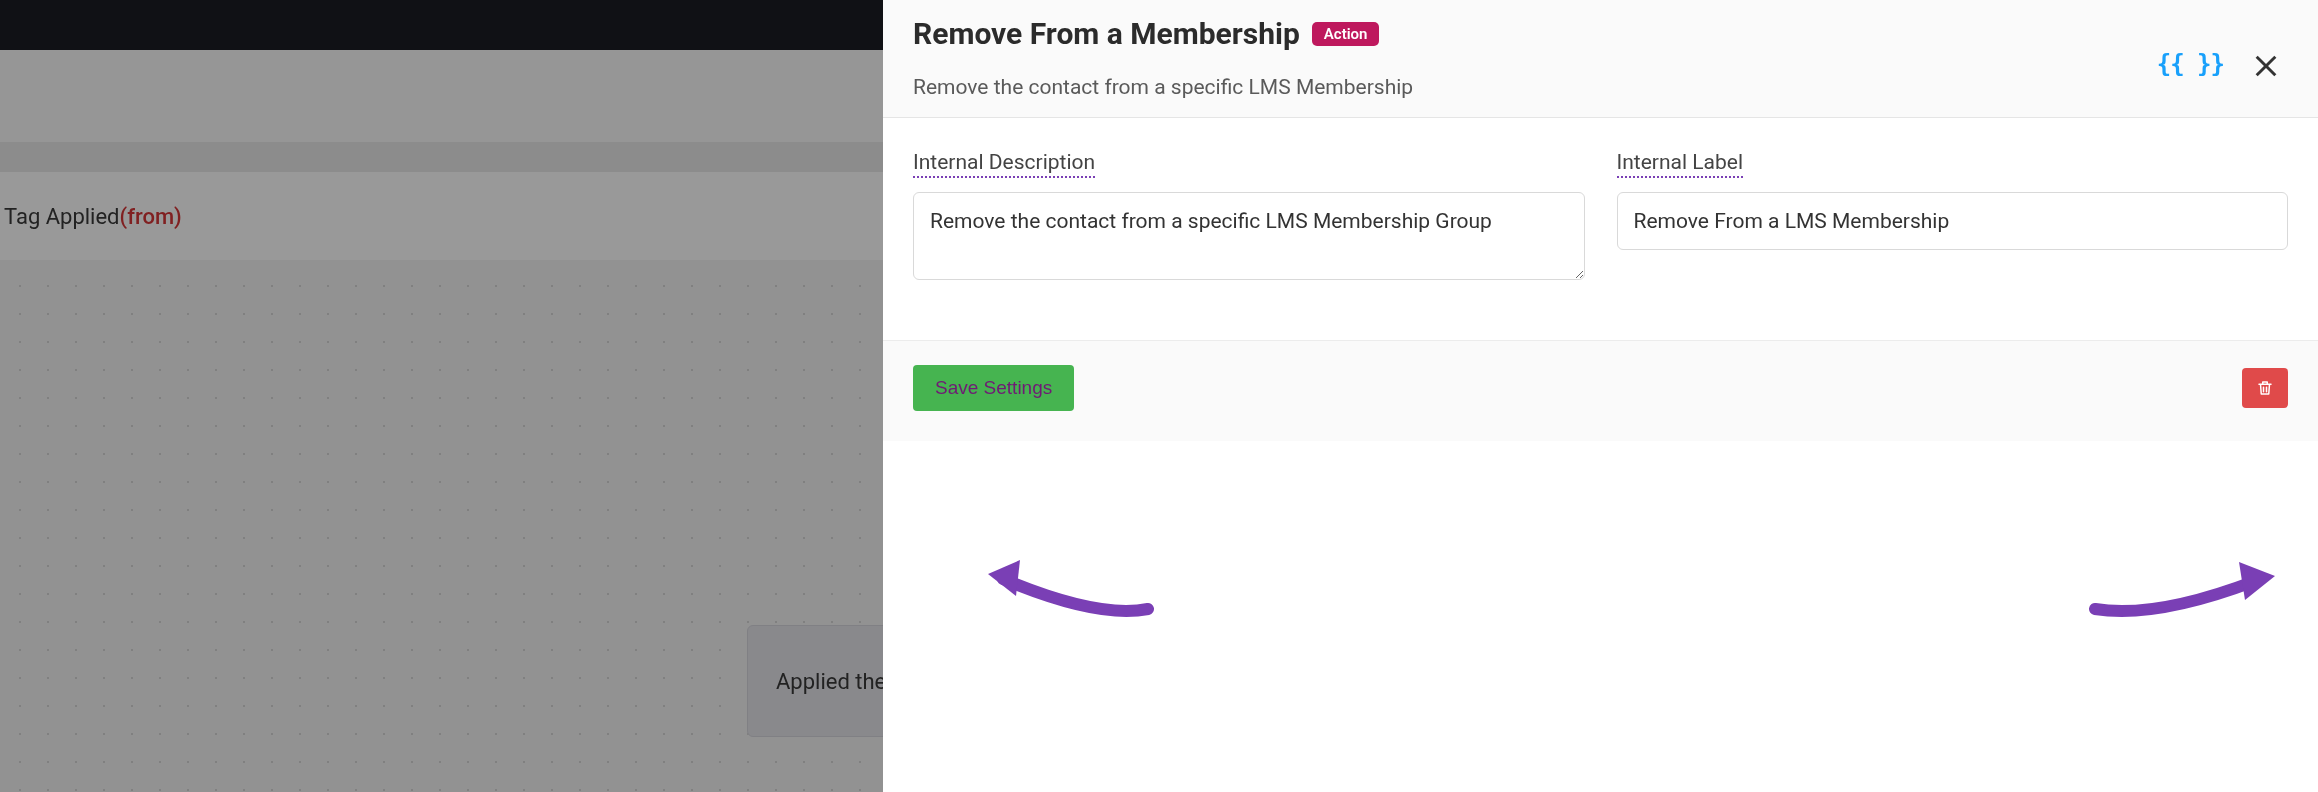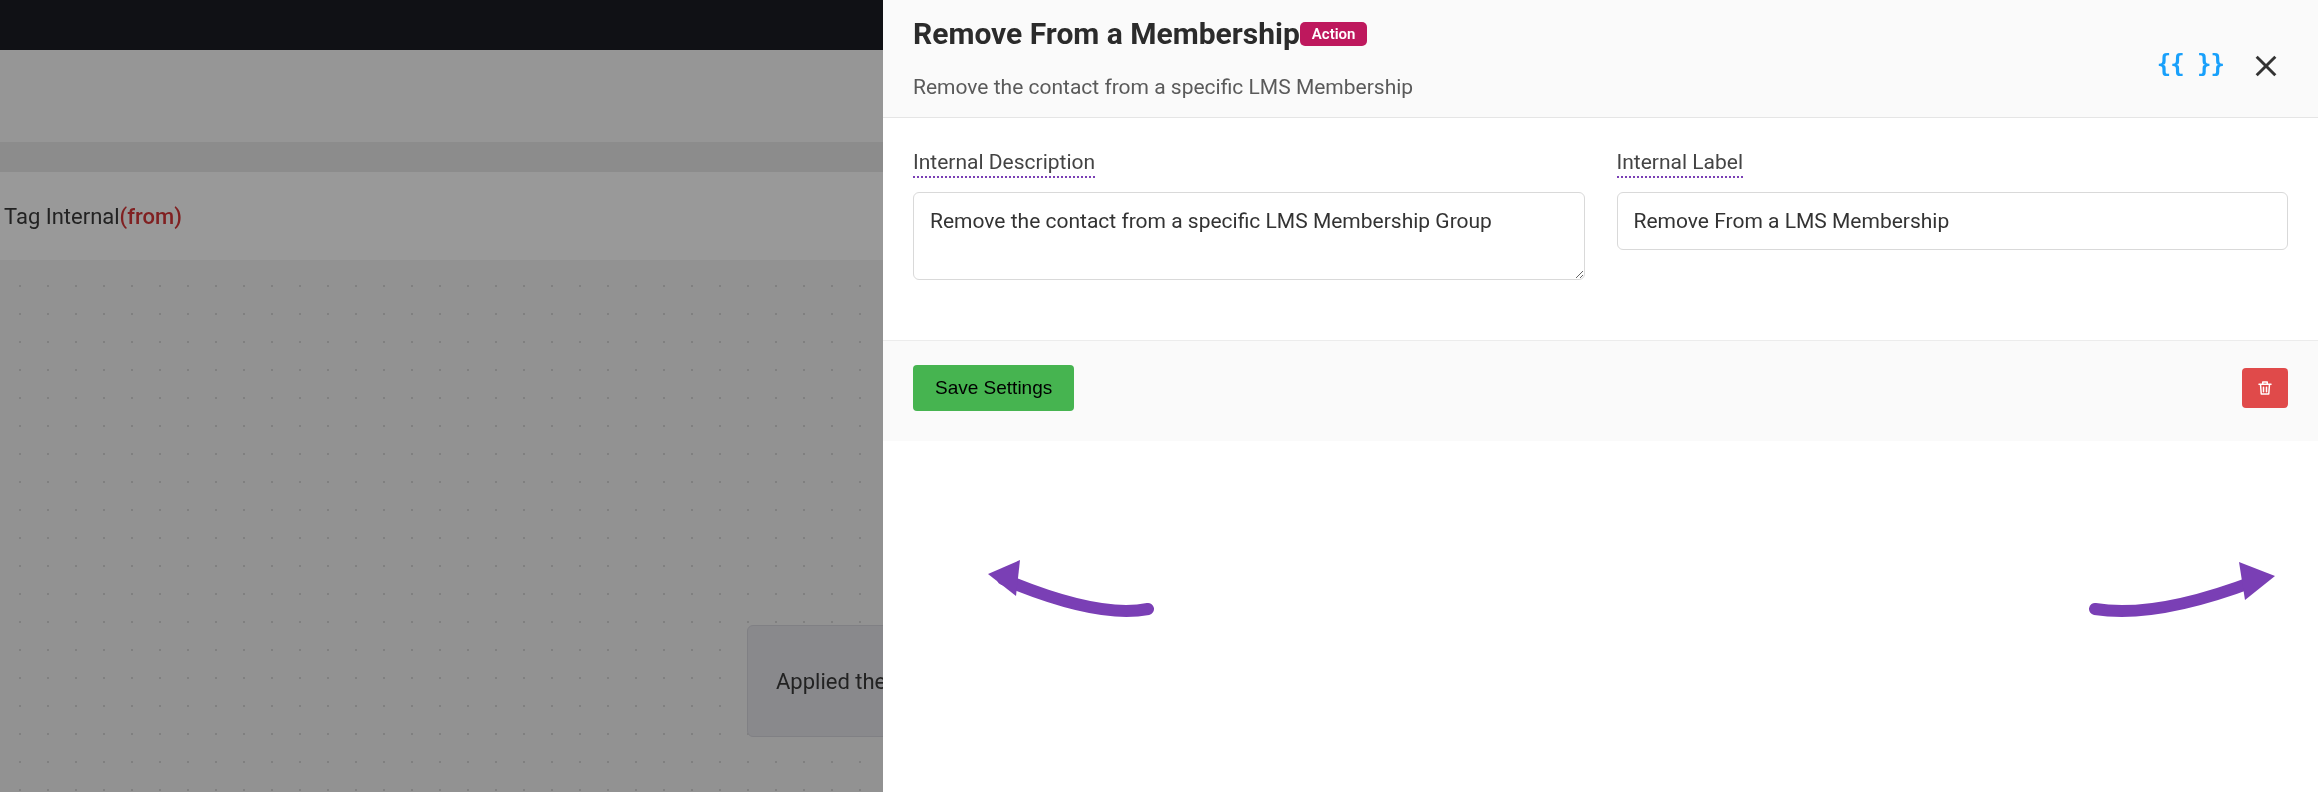--- a/index.html
+++ b/index.html
@@ -81,21 +81,21 @@
 
   .panel-header {
     position: relative;
     padding: 16px 30px 18px 30px;
     border-bottom: 1px solid #e5e5e5;
     background: #fafafa;
   }
   .panel-title-row {
     display: flex;
     align-items: center;
-    gap: 0;
+    gap: 12px;
   }
   .panel-title {
     font-size: 30px;
     font-weight: 700;
     color: #2b2b2b;
   }
   .badge {
     background: #be185d;
     color: #fff;
     font-size: 15px;
@@ -192,21 +192,21 @@
     display: flex;
     align-items: center;
     justify-content: space-between;
     padding: 24px 30px 30px 30px;
     border-top: 1px solid #ececec;
     margin-top: 20px;
     background: #fafafa;
   }
   .save-btn {
     background: #46b450;
-    color: #000000;
+    color: #701a75;
     border: none;
     padding: 12px 22px;
     font-size: 19px;
     font-weight: 500;
     border-radius: 4px;
     cursor: pointer;
   }
   .delete-btn {
     background: #e04a4a;
     border: none;
@@ -227,21 +227,21 @@
 </style>
 </head>
 <body>
 
 <div class="bg-topbar"></div>
 <div class="bg-toolbar"></div>
 <div class="bg-light2"></div>
 <div class="bg-canvas"></div>
 
 <div class="bg-titlebar">
-  <span>Tag Internal </span>
+  <span>Tag Applied </span>
   <span class="draft">(from)</span>
 </div>
 
 <div class="bg-node">
   <span>Applied the</span>
 </div>
 
 <div class="overlay"></div>
 
 <div class="panel">

